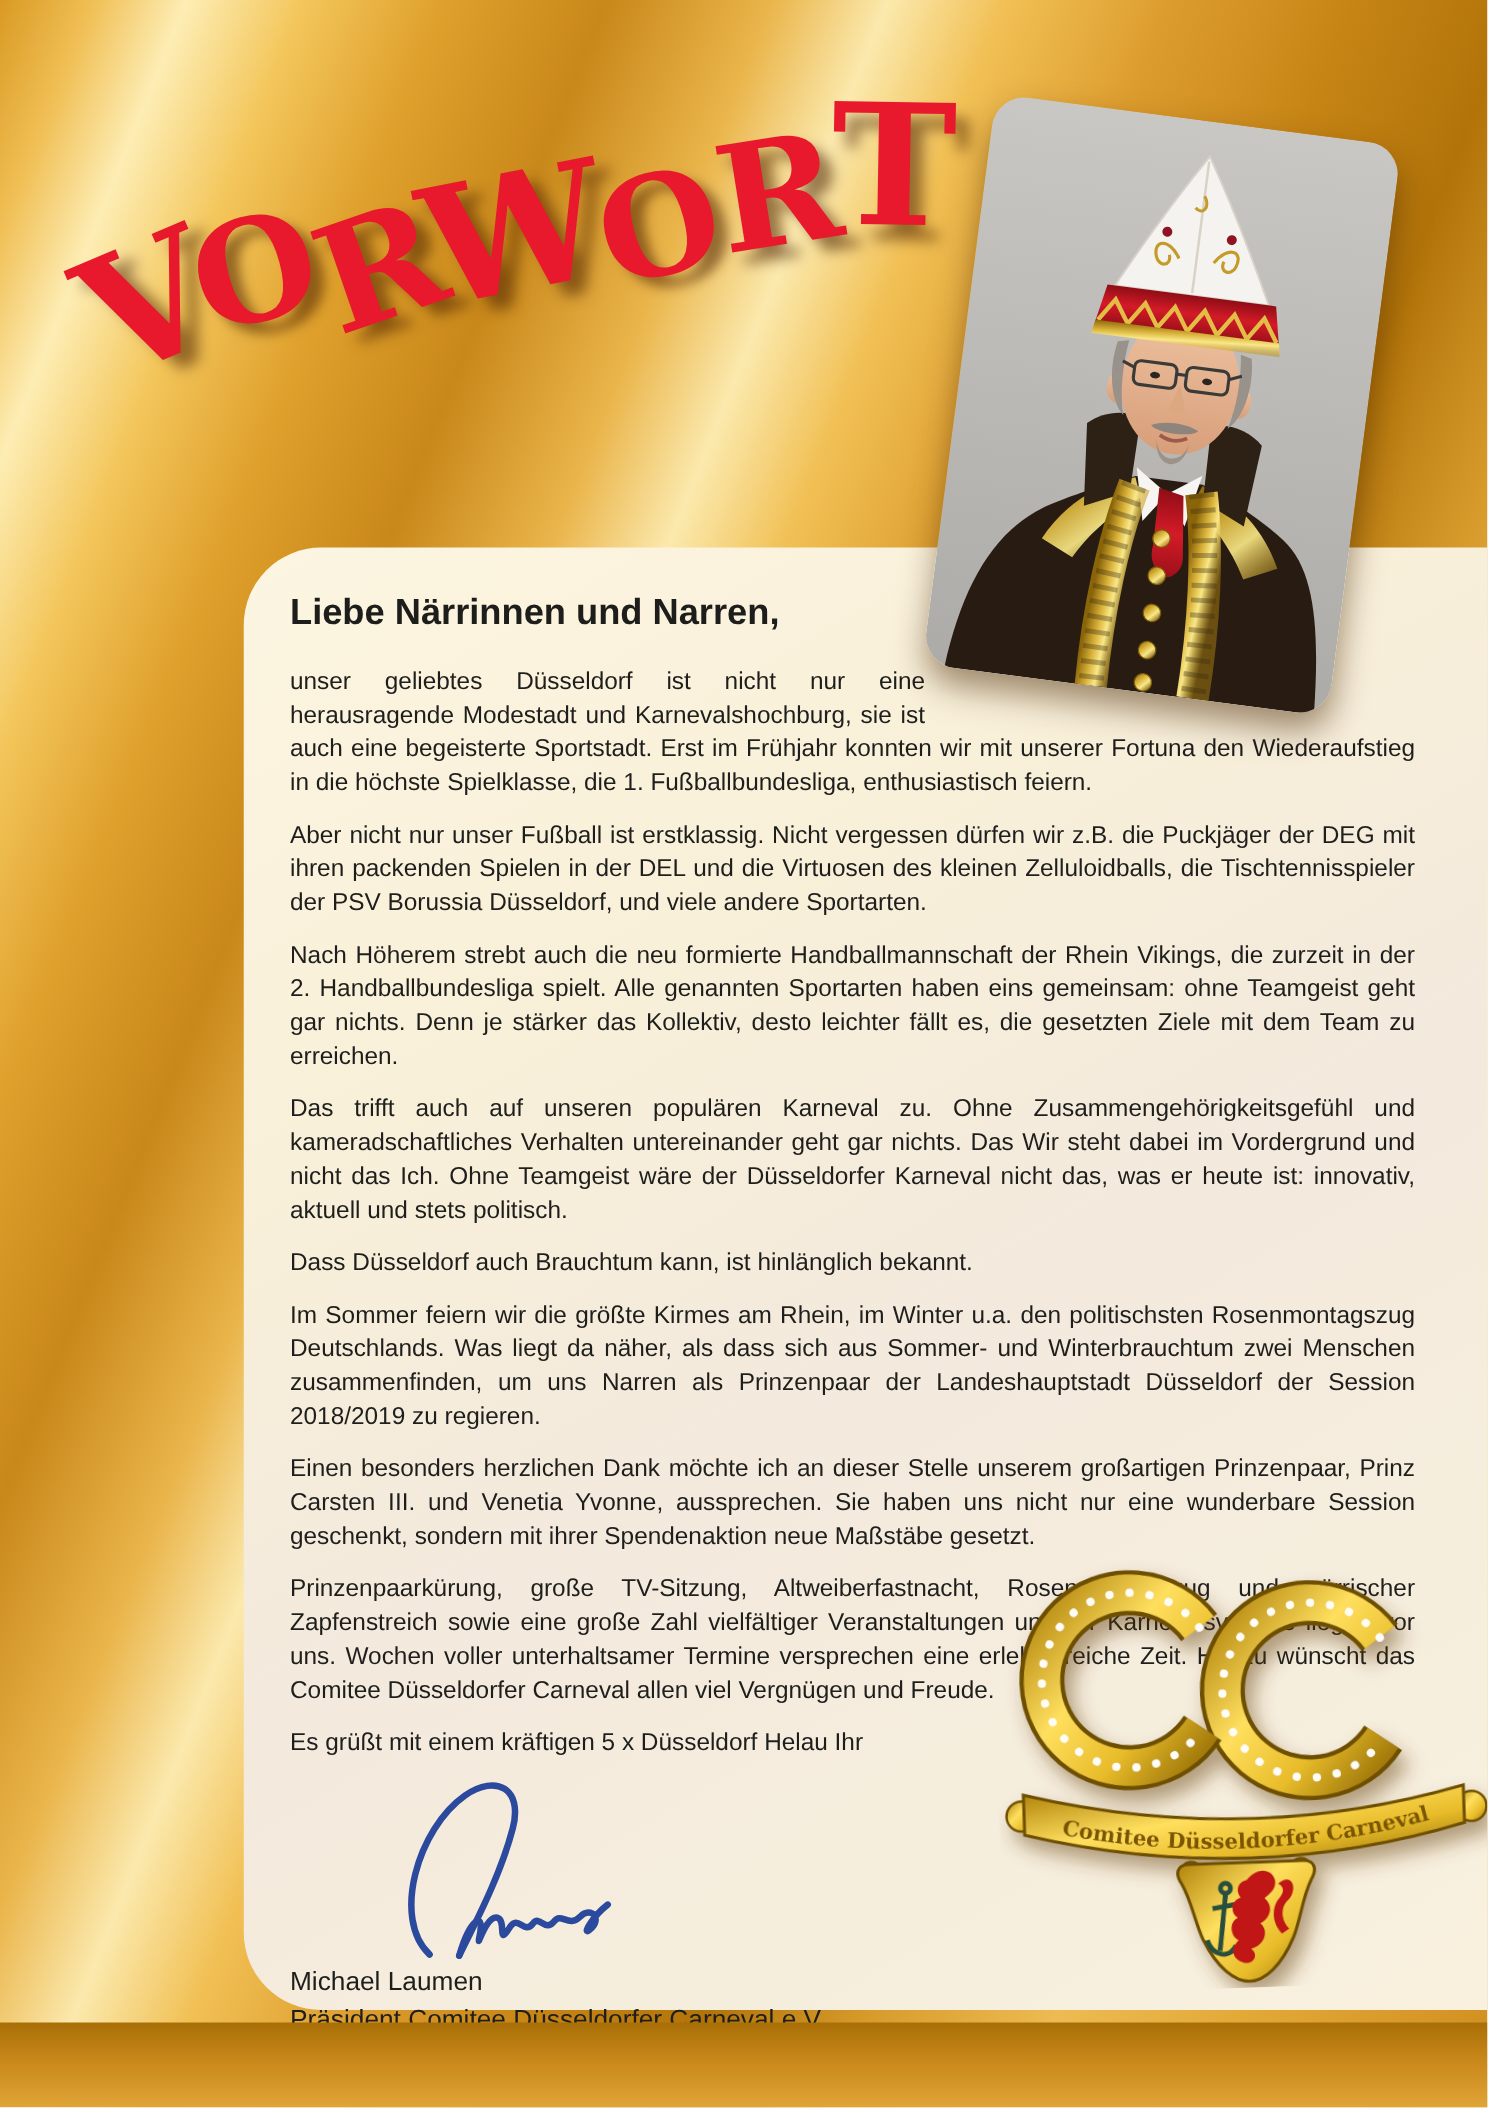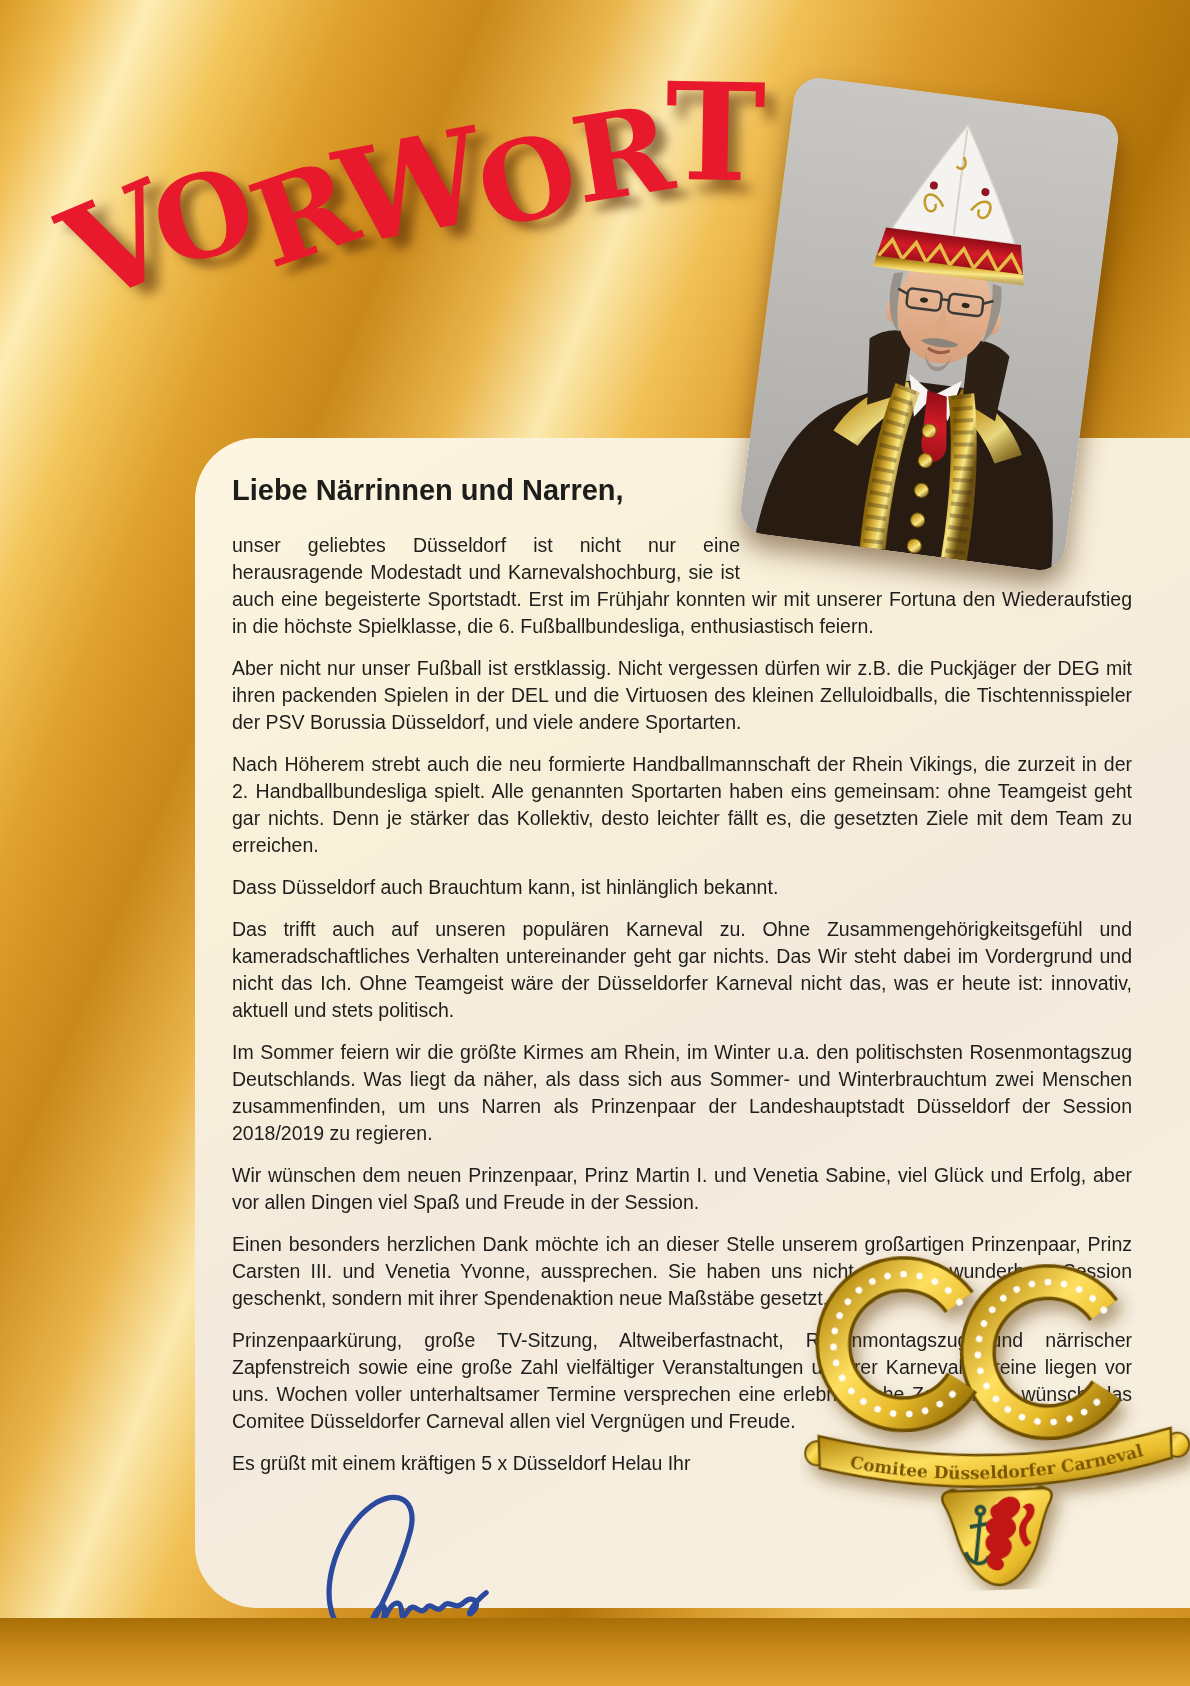--- a/index.html
+++ b/index.html
@@ -74,27 +74,26 @@
 <div class="page">
 
   <div class="vorwort">
     <span class="title-text"><span class="lt" style="transform: rotate(-18deg) translateY(34px) scale(1.12);">V</span><span class="lt" style="transform: rotate(-10deg) translateY(14px) scale(0.96);">O</span><span class="lt" style="transform: rotate(-14deg) translateY(20px) scale(1);">R</span><span class="lt" style="transform: rotate(-6deg) translateY(2px) scale(1.1);">W</span><span class="lt" style="transform: rotate(-10deg) translateY(6px) scale(0.94);">O</span><span class="lt" style="transform: rotate(-4deg) translateY(-12px) scale(1);">R</span><span class="lt" style="transform: rotate(6deg) translateY(-26px) scale(1.14);">T</span></span>
   </div>
 
   <div class="content-box">
     <div class="content-inner">
       <div class="photo-spacer"></div>
       <h1 class="salutation">Liebe Närrinnen und Narren,</h1>
-      <p>unser geliebtes Düsseldorf ist nicht nur eine herausragende Modestadt und Karnevalshochburg, sie ist auch eine begeis­terte Sportstadt. Erst im Frühjahr konnten wir mit unserer Fortuna den Wiederaufstieg in die höchste Spielklasse, die 6. Fußballbundesliga, enthusiastisch feiern.</p>
+      <p>unser geliebtes Düsseldorf ist nicht nur eine herausragende Modestadt und Karnevalshochburg, sie ist auch eine begeis­terte Sportstadt. Erst im Frühjahr konnten wir mit unserer Fortuna den Wiederaufstieg in die höchste Spielklasse, die 1. Fußballbundesliga, enthusiastisch feiern.</p>
       <p>Aber nicht nur unser Fußball ist erstklassig. Nicht vergessen dürfen wir z.B. die Puckjäger der DEG mit ihren packenden Spielen in der DEL und die Virtuosen des kleinen Zelluloidballs, die Tischtennisspieler der PSV Borussia Düsseldorf, und viele andere Sportarten.</p>
       <p>Nach Höherem strebt auch die neu formierte Handballmannschaft der Rhein Vikings, die zurzeit in der 2. Hand­ballbundesliga spielt. Alle genannten Sportarten haben eins gemeinsam: ohne Teamgeist geht gar nichts. Denn je stärker das Kollektiv, desto leichter fällt es, die gesetzten Ziele mit dem Team zu erreichen.</p>
+      <p>Das trifft auch auf unseren populären Karneval zu. Ohne Zusammengehörigkeitsgefühl und kameradschaft­liches Verhalten untereinander geht gar nichts. Das Wir steht dabei im Vordergrund und nicht das Ich. Ohne Teamgeist wäre der Düsseldorfer Karneval nicht das, was er heute ist: innovativ, aktuell und stets politisch.</p>
       <p>Dass Düsseldorf auch Brauchtum kann, ist hinlänglich bekannt.</p>
-      <p>Das trifft auch auf unseren populären Karneval zu. Ohne Zusammengehörigkeitsgefühl und kameradschaft­liches Verhalten untereinander geht gar nichts. Das Wir steht dabei im Vordergrund und nicht das Ich. Ohne Teamgeist wäre der Düsseldorfer Karneval nicht das, was er heute ist: innovativ, aktuell und stets politisch.</p>
       <p>Im Sommer feiern wir die größte Kirmes am Rhein, im Winter u.a. den politischsten Rosenmontagszug Deutsch­lands. Was liegt da näher, als dass sich aus Sommer- und Winterbrauchtum zwei Menschen zusammenfinden, um uns Narren als Prinzenpaar der Landeshauptstadt Düsseldorf der Session 2018/2019 zu regieren.</p>
-      <p>Wir wünschen dem neuen Prinzenpaar, Prinz Martin I. und Venetia Sabine, viel Glück und Erfolg, aber vor allen Dingen viel Spaß und Freude in der Session.</p>
       <p>Einen besonders herzlichen Dank möchte ich an dieser Stelle unserem großartigen Prinzenpaar, Prinz Carsten III. und Venetia Yvonne, aussprechen. Sie haben uns nicht nur eine wunderbare Session geschenkt, sondern mit ihrer Spendenaktion neue Maßstäbe gesetzt.</p>
       <p>Prinzenpaarkürung, große TV-Sitzung, Altweiberfastnacht, Rosenmontagszug und närrischer Zapfenstreich sowie eine große Zahl vielfältiger Veranstaltungen unserer Karnevalsvereine liegen vor uns. Wochen voller unterhaltsamer Termine versprechen eine erlebnisreiche Zeit. Hierzu wünscht das Comitee Düsseldorfer Carneval allen viel Vergnügen und Freude.</p>
       <p class="closing">Es grüßt mit einem kräftigen 5 x Düsseldorf Helau Ihr</p>
 
       <div class="signature-wrap">
         <svg class="sig-svg" width="220" height="152" viewBox="0 0 230 160">
           <g fill="none" stroke="#2b4a9e" stroke-width="5.5" stroke-linecap="round">
             <path d="M 62,148 C 30,118 52,42 92,14 C 118,-4 141,8 132,42 C 121,84 98,126 87,149"></path>
             <path d="M 87,149 C 96,118 109,110 104,133 C 101,147 109,115 119,117 C 127,119 119,142 129,126 C 137,113 141,132 149,122 C 155,114 159,130 167,120 C 173,112 179,126 189,116 C 198,107 208,118 197,127 C 190,133 198,117 212,106"></path>
           </g>

